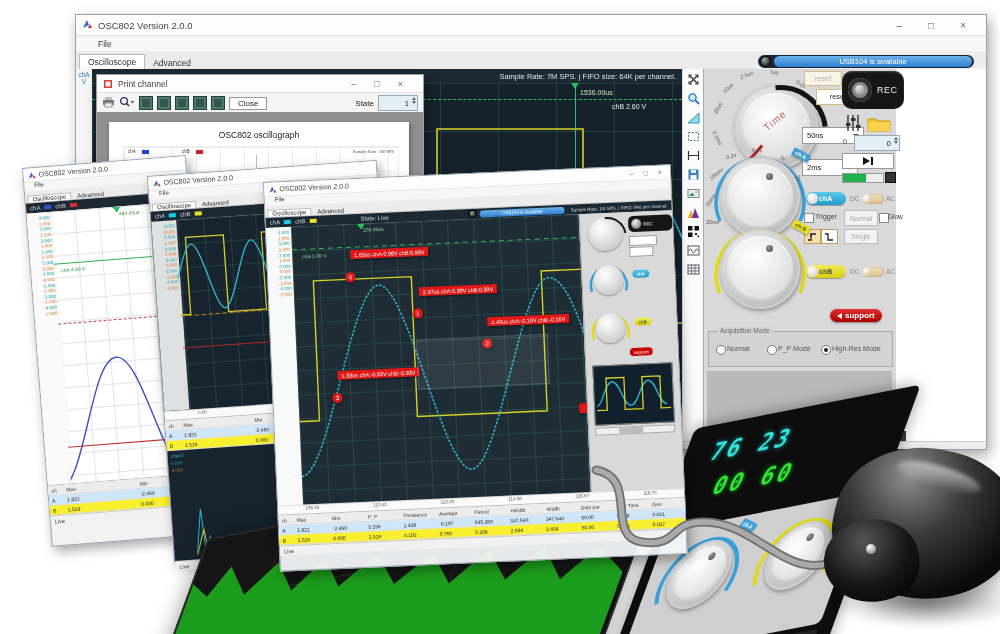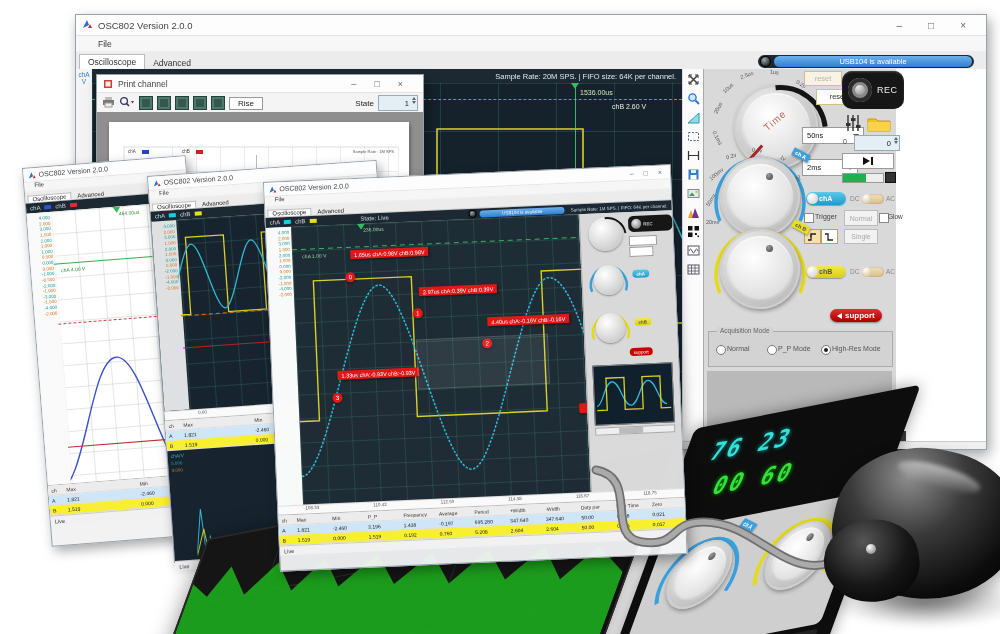--- a/index.html
+++ b/index.html
@@ -165,21 +165,21 @@
   </div>
   <div class="content">
     <div class="axisstrip"><span>chA V</span></div>
     <div class="plotwrap">
       <div class="plothdr">
         <span>chA</span>
             <span class="sw" style="background:#15d0e8"></span>
         <span>chB</span>
             <span class="sw" style="background:#e8e020"></span>
         <span style="margin-left:120px">State: Live</span>
-        <span style="margin-left:auto">Sample Rate: 20M SPS. | FIFO size: 64K per channel.</span>
+        <span style="margin-left:auto">Sample Rate: 7M SPS. | FIFO size: 64K per channel.</span>
       </div>
       <div class="plot grid-dark">
         <svg class="wavesvg" width="590" height="370">
           <path d="M-30,95 C2,95 34,228 66,228 C98,228 130,95 162,95 C194,95 226,228 258,228 C290,228 322,95 354,95 C386,95 418,228 450,228 C482,228 514,95 546,95 C578,95 600,200 620,210" fill="none" stroke="#2fb9d6" stroke-width="1.6"></path>
           <path d="M-40,240 H345 V46 H491 V240 H610" fill="none" stroke="#d8d229" stroke-width="1.6"></path>
         </svg>
         <div class="greenline" style="top:16px"></div>
         <span class="lbl" style="left:520px;top:20px;color:#e8f2e0;font-size:7px">chB 2.60 V</span>
         <div class="gvline" style="left:483px"></div>
         <div class="greentri" style="left:479px;top:0"></div>
@@ -418,32 +418,33 @@
     <span><svg width="16" height="12">
             <circle cx="5" cy="5" r="3.4" fill="none" stroke="#336" stroke-width="1.3"></circle>
             <path d="M7.5,7.5 L10,10" stroke="#336" stroke-width="1.6"></path>
             <path d="M12,5 l3,0 l-1.5,2.5 z" fill="#444"></path>
           </svg></span>
     <span class="pp-sq"></span>
     <span class="pp-sq"></span>
     <span class="pp-sq"></span>
     <span class="pp-sq"></span>
     <span class="pp-sq"></span>
-    <span class="pp-close">Rise</span>
+    <span class="pp-close">Close</span>
     <span style="margin-left:auto">State</span>
     <div class="spin" style="position:relative;width:30px;height:14px">
       <span>1</span>
       <span class="ud">
             <i class="up"></i>
             <i class="dn"></i>
           </span>
     </div>
   </div>
   <div class="pp-area">
     <div class="pp-page">
+      <div style="text-align:center;font-size:8.5px;color:#222;padding-top:8px">OSC802 oscillograph</div>
       <div class="abs" style="left:14px;top:24px;right:10px;height:150px;background-image:linear-gradient(rgba(0,0,0,.07) 1px,transparent 1px),linear-gradient(90deg,rgba(0,0,0,.07) 1px,transparent 1px);background-size:24px 24px;border:1px solid #eee">
         <span class="lbl" style="left:4px;top:2px;font-size:4.5px">chA</span>
         <span class="sw2" style="position:absolute;left:18px;top:3px;background:#2244cc"></span>
         <span class="lbl" style="left:58px;top:2px;font-size:4.5px">chB</span>
         <span class="sw2" style="position:absolute;left:72px;top:3px;background:#cc2222"></span>
         <span class="lbl" style="right:4px;left:auto;top:2px;font-size:4px;position:absolute;color:#555">Sample Rate : 1M SPS</span>
         <div class="abs" style="left:132px;top:8px;width:1px;bottom:0;background:#bbb"></div>
         <div class="redwin" style="left:36px;top:104px;width:118px;height:56px">
           <div class="rt">
                 <svg width="5" height="5">

